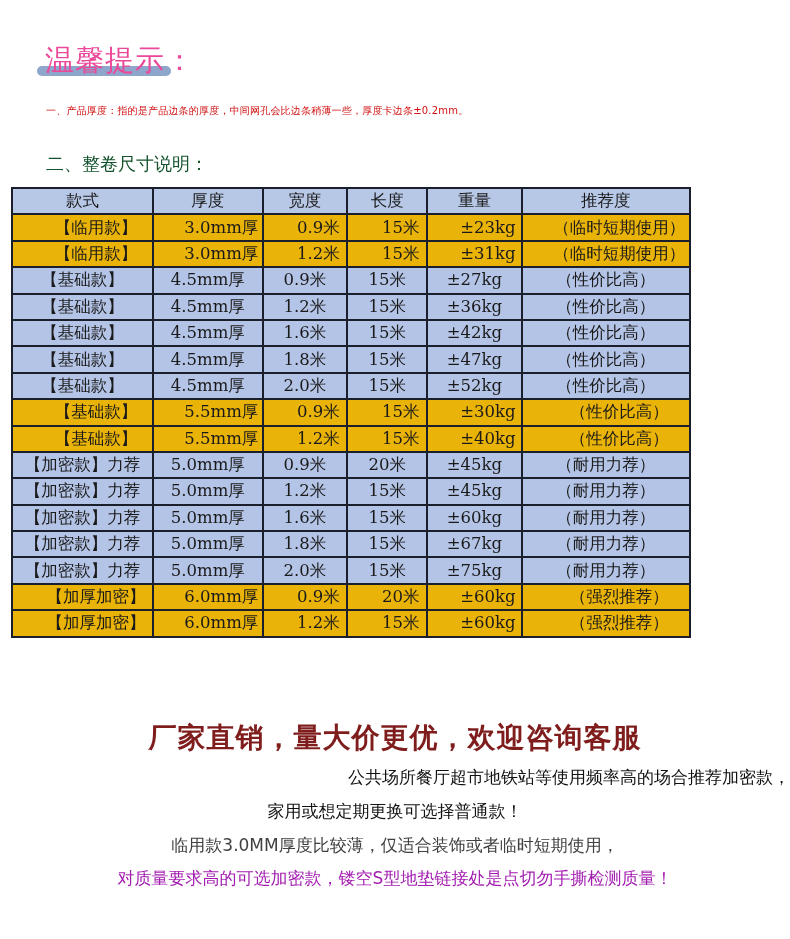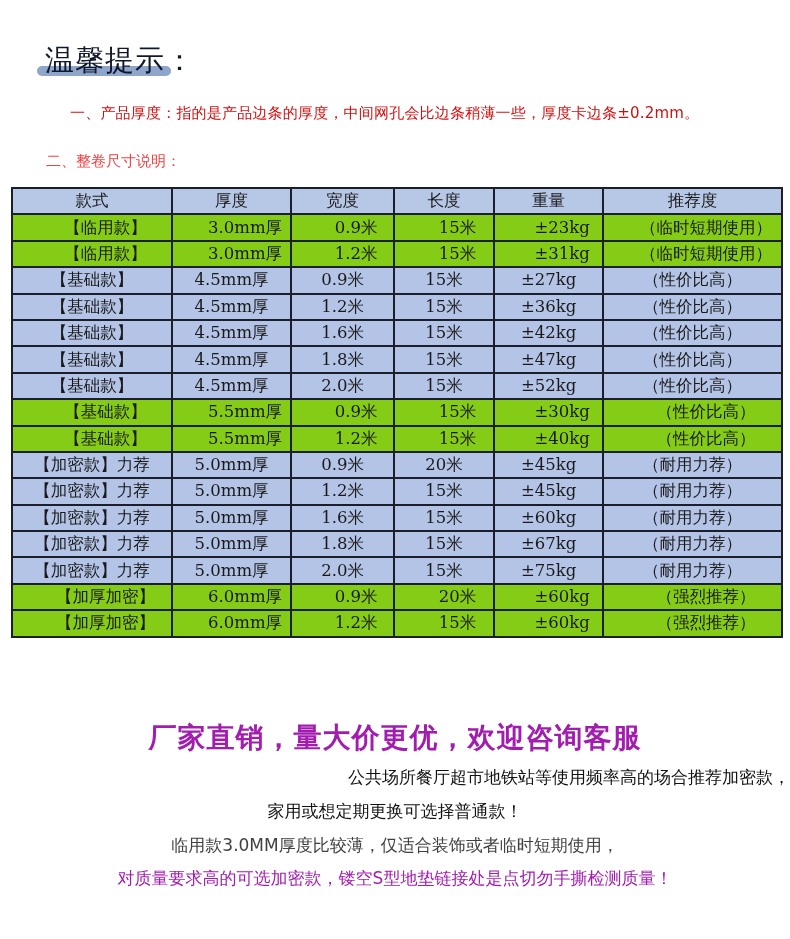--- a/index.html
+++ b/index.html
@@ -1,33 +1,33 @@
 <!DOCTYPE html>
 <html><head>
 <meta charset="utf-8">
 <style>
   html, body { margin:0; padding:0; background:#ffffff; }
   body { width:790px; height:939px; position:relative; overflow:hidden;
          font-family:"DejaVu Sans","Liberation Sans",sans-serif; color:#1a1a1a; }
   .title-wrap { position:absolute; left:45px; top:38px; height:44px; }
   .title-underline { position:absolute; left:-8px; top:28px; width:134px; height:10px;
                      background:#8fa6cc; border-radius:6px; }
-  .title { position:relative; font-size:29px; line-height:44px; letter-spacing:1px; color:#0f172a; }
-  .note1 { position:absolute; left:46px; top:104px; font-size:15px; color:#d01010; white-space:nowrap; letter-spacing:0.2px;margin-left:24px; }
-  .note2 { position:absolute; left:46px; top:152px; font-size:15px; color:#ef4444; white-space:nowrap;font-family:Liberation Mono, monospace; }
-  table.spec { position:absolute; left:11px; top:187px; width:772px; border-collapse:collapse;
+  .title { position:relative; font-size:29px; line-height:44px; letter-spacing:1px; color:#ec4899; }
+  .note1 { position:absolute; left:46px; top:104px; font-size:10px; color:#d01010; white-space:nowrap; letter-spacing:0.2px; }
+  .note2 { position:absolute; left:46px; top:152px; font-size:18px; color:#14532d; white-space:nowrap;font-family:Liberation Mono, monospace; }
+  table.spec { position:absolute; left:11px; top:187px; width:680px; border-collapse:collapse;
                font-family:"DejaVu Serif","Liberation Serif",serif; font-size:16.5px; color:#1a1a1a; }
   table.spec th, table.spec td { border:2px solid #1b1f2b; text-align:center; height:24.4px;
                padding:0; line-height:24px; white-space:nowrap; }
   table.spec th { font-weight:normal; background:#b7c7e6; }
   tr.dark td { background:#b4c4e6; }
-  tr.light td { background:#84cc16;padding-left:27px; }
+  tr.light td { background:#eab308;padding-left:27px; }
   .c0{width:163px}.c1{width:106px}.c2{width:105px}.c3{width:105px}.c4{width:104px}.c5{width:168px}
   .promo { position:absolute; left:0; width:790px; text-align:center; white-space:nowrap; }
-  .promo-head { top:719px; font-size:28px; font-weight:bold; color:#a21caf; letter-spacing:1px; }
+  .promo-head { top:719px; font-size:28px; font-weight:bold; color:#7f1d1d; letter-spacing:1px; }
   .promo-l1 { top:766px; font-size:17px; color:#111;text-align:right; }
   .promo-l2 { top:800px; font-size:17px; color:#111; }
   .promo-l3 { top:834px; font-size:17px; color:#404040; }
   .promo-l4 { top:867px; font-size:17px; color:#a21caf; }
 </style>
 </head>
 <body>
 
 <div class="title-wrap">
   <div class="title-underline"></div>

